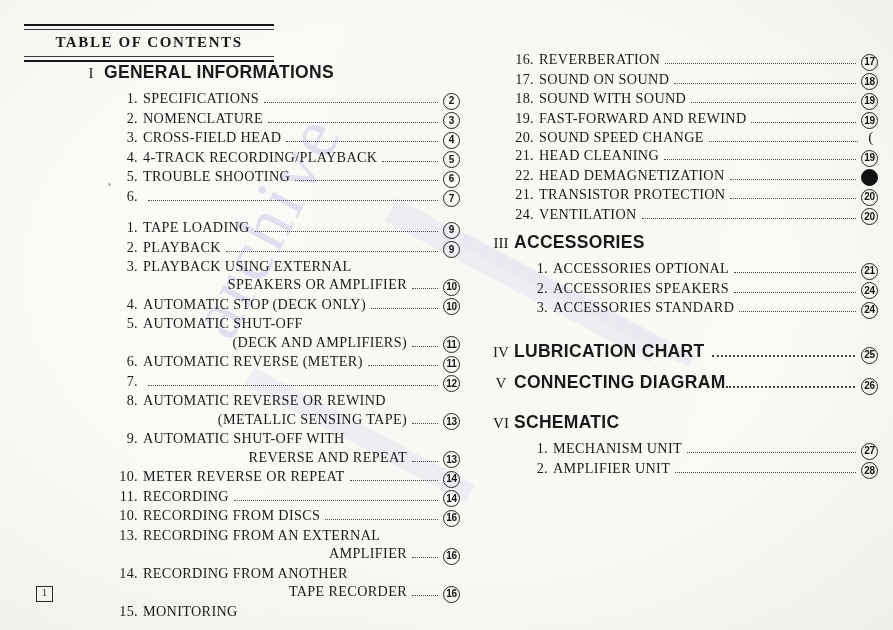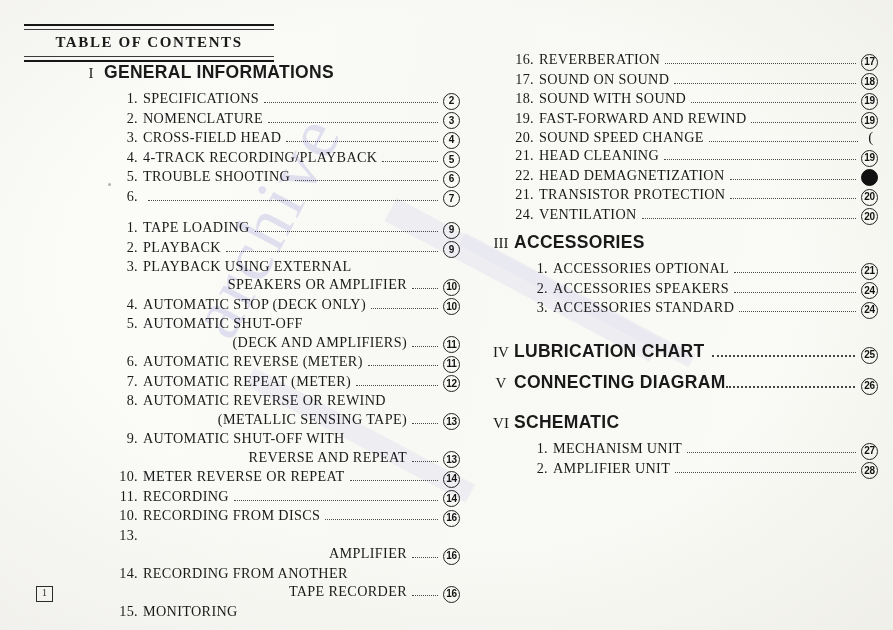--- a/index.html
+++ b/index.html
@@ -343,21 +343,20 @@
           </div>
 
           <div class="entry">
             <span class="idx">6.</span>
             <span class="label">AUTOMATIC REVERSE (METER)</span>
             <span class="leader"></span>
             <span class="pageno">11</span>
           </div>
           <div class="entry">
             <span class="idx">7.</span>
-            <span class="label">AUTOMATIC REPEAT (METER)</span>
             <span class="leader"></span>
             <span class="pageno">12</span>
           </div>
 
           <div class="entry">
             <span class="idx">8.</span>
             <span class="label">AUTOMATIC REVERSE OR REWIND</span>
             <span class="leader none"></span>
           </div>
           <div class="entry cont">
@@ -391,20 +390,21 @@
           </div>
           <div class="entry">
             <span class="idx">10.</span>
             <span class="label">RECORDING FROM DISCS</span>
             <span class="leader"></span>
             <span class="pageno">16</span>
           </div>
 
           <div class="entry">
             <span class="idx">13.</span>
+            <span class="label">RECORDING FROM AN EXTERNAL</span>
             <span class="leader none"></span>
           </div>
           <div class="entry cont">
             <span class="label">AMPLIFIER</span>
             <span class="leader" style="flex:0 0 26px;"></span>
             <span class="pageno">16</span>
           </div>
 
           <div class="entry">
             <span class="idx">14.</span>

